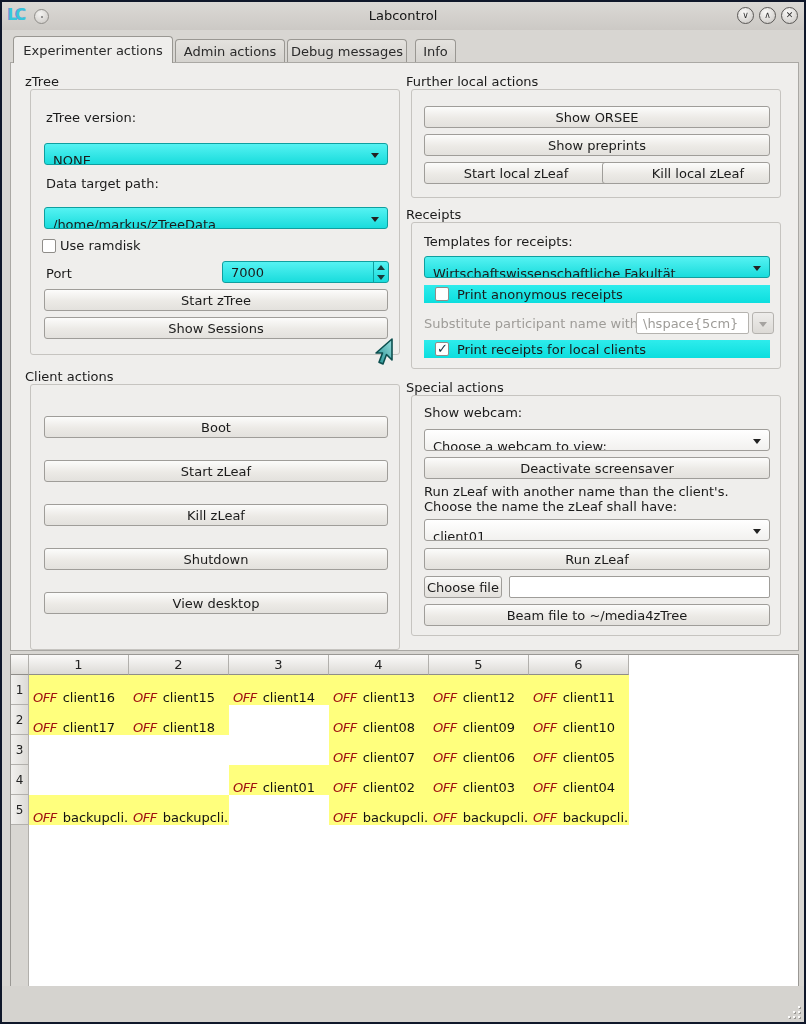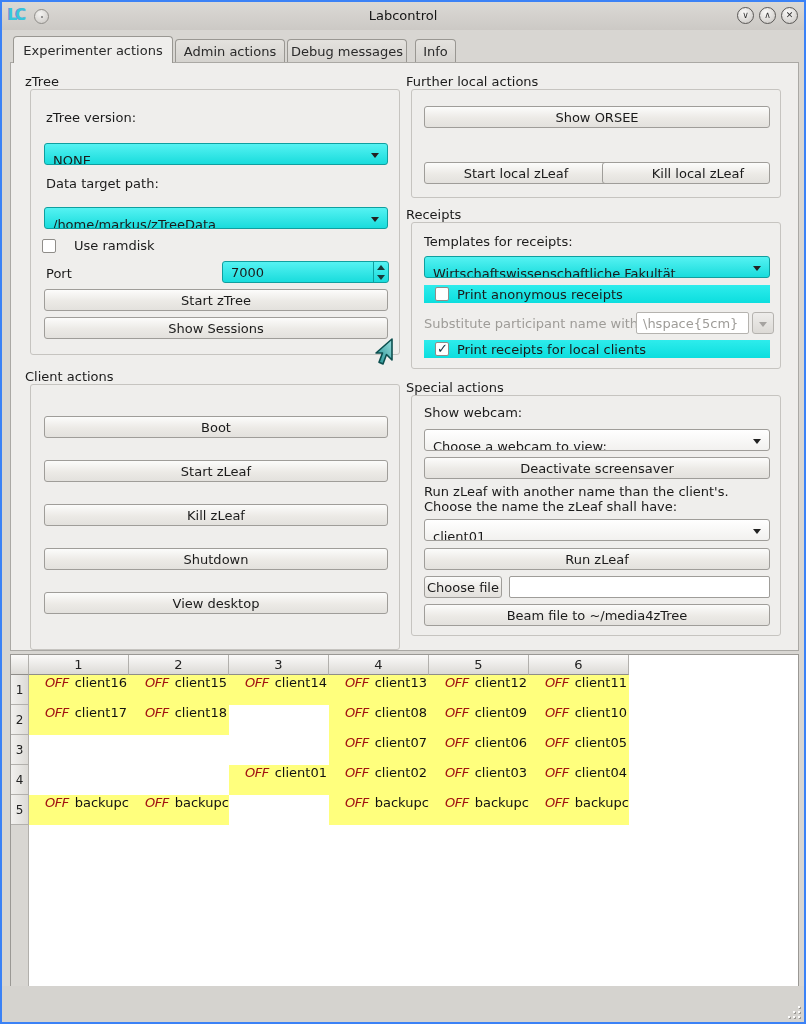--- a/index.html
+++ b/index.html
@@ -4,21 +4,21 @@
 <style>
   * { box-sizing: border-box; margin: 0; padding: 0; }
   html,body { width:806px; height:1024px; }
   body {
     font-family: "DejaVu Sans", "Liberation Sans", sans-serif;
     font-size: 13px; color:#1b1b1b;
     position: relative; background:#2d5a8f; overflow:hidden;
   }
   .window {
     position:absolute; inset:0;
-    border:2px solid #3b82f6;
+    border:2px solid #0f172a;
     background:#d8d6d2;
   }
   
   .titlebar {
     position:absolute; top:0; left:0; right:0; height:28px;
     background:linear-gradient(#dbd9d5,#ccc9c5);
   }
   .app-icon {
     position:absolute; left:6px; top:4px; width:20px; height:20px;
     font-weight:bold; font-size:15px; letter-spacing:-2px;
@@ -101,21 +101,21 @@
   .spin .up { border-left:4px solid transparent; border-right:4px solid transparent; border-bottom:5px solid #1a3a3a; }
   .spin .down { border-left:4px solid transparent; border-right:4px solid transparent; border-top:5px solid #1a3a3a; }
   
   .cb {
     display:inline-block; width:14px; height:14px; flex:none;
     background:#fff; border:1px solid #8f8d89; border-radius:2px; position:relative;
   }
   .cb.checked::after {
     content:"✓"; position:absolute; left:1px; top:-2px; font-size:13px; font-weight:bold; color:#13303f;
   }
-  .cbrow { position:absolute; display:flex; align-items:center; gap:18px; }
+  .cbrow { position:absolute; display:flex; align-items:center; gap:4px; }
   .cyanrow {
     position:absolute; height:18px; background:linear-gradient(#2eecec,#0cdede);
     display:flex; align-items:center; gap:8px; padding-left:11px;
   }
   
   .dfield {
     position:absolute; height:22px; background:#fff; border:1px solid #b5b3af; border-radius:2px;
     display:flex; align-items:center; padding-left:6px; color:#9e9c98;
   }
   .dbtn {
@@ -156,21 +156,21 @@
   .rows { position:absolute; left:0; top:20px; }
   .trow { display:flex; height:30px; }
   .row-header {
     width:18px; height:30px; flex:none;
     background:linear-gradient(90deg,#f2f1ef,#dcdad6);
     border-right:1px solid #b2b0ac; border-bottom:1px solid #b2b0ac;
     display:flex; align-items:center; justify-content:center; font-size:12px; color:#222;
   }
   .tcell {
     width:100px; height:30px; flex:none;
-    display:flex; align-items:flex-start; padding-left:16px;
+    display:flex; align-items:flex-end; padding-left:4px;
     white-space:nowrap; overflow:hidden;
   }
   .tcell.filled { background:#ffff7d; }
   .tcell.empty  { background:#fff; }
   .off { font-style:italic; color:#a11212; margin-right:6px; letter-spacing:-0.5px; }
   .cname { color:#111; }
   
   .statusbar { position:absolute; left:0; right:0; bottom:0; height:36px; background:#d5d3cf; }
   .grip { position:absolute; right:4px; bottom:4px; width:14px; height:14px; }
   .grip i { position:absolute; width:2px; height:2px; background:#fbfaf9; box-shadow:1px 1px 0 #9a9894; }
@@ -240,20 +240,21 @@
         <div class="btn" style="left:13px;top:119px;width:344px;">Kill zLeaf</div>
         <div class="btn" style="left:13px;top:163px;width:344px;">Shutdown</div>
         <div class="btn" style="left:13px;top:207px;width:344px;">View desktop</div>
       </div>
     </div>
 
     <div class="group" style="left:400px;top:11px;width:370px;height:124px;">
       <div class="group-title">Further local actions</div>
       <div class="group-frame">
         <div class="btn" style="left:12px;top:16px;width:346px;">Show ORSEE</div>
+        <div class="btn" style="left:12px;top:44px;width:346px;">Show preprints</div>
         <div class="btn" style="left:12px;top:72px;width:184px;">Start local zLeaf</div>
         <div class="btn" style="left:190px;top:72px;width:168px;padding-left:24px;">Kill local zLeaf</div>
       </div>
     </div>
 
     <div class="group" style="left:400px;top:144px;width:370px;height:162px;">
       <div class="group-title">Receipts</div>
       <div class="group-frame">
         <div class="lbl" style="left:12px;top:11px;">Templates for receipts:</div>
         <div class="combo cyan" style="left:12px;top:33px;width:346px;">

